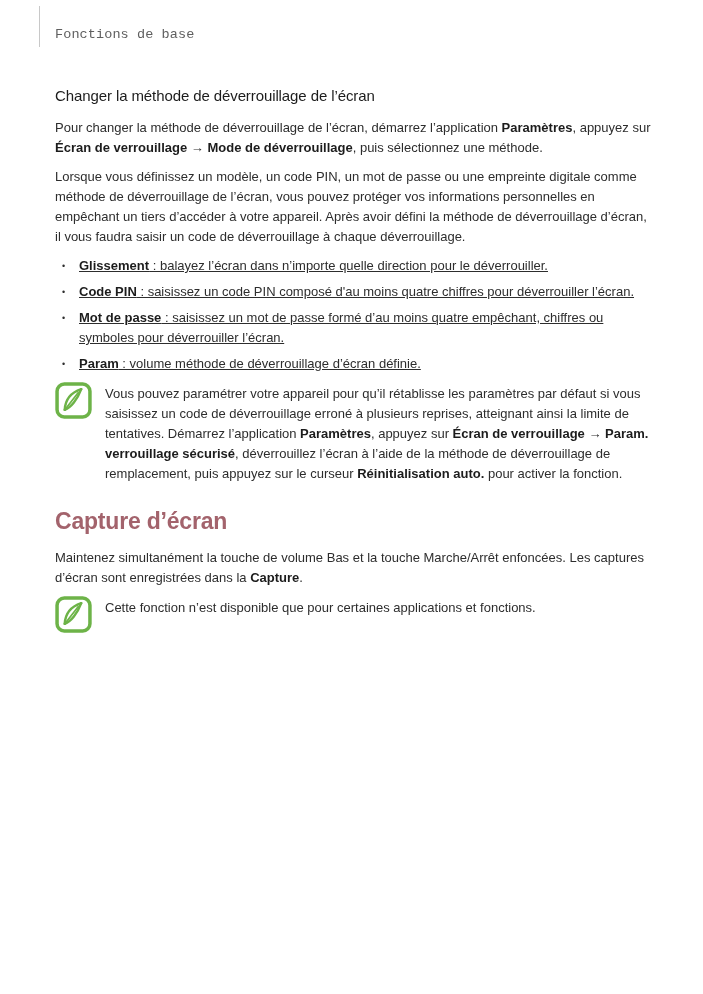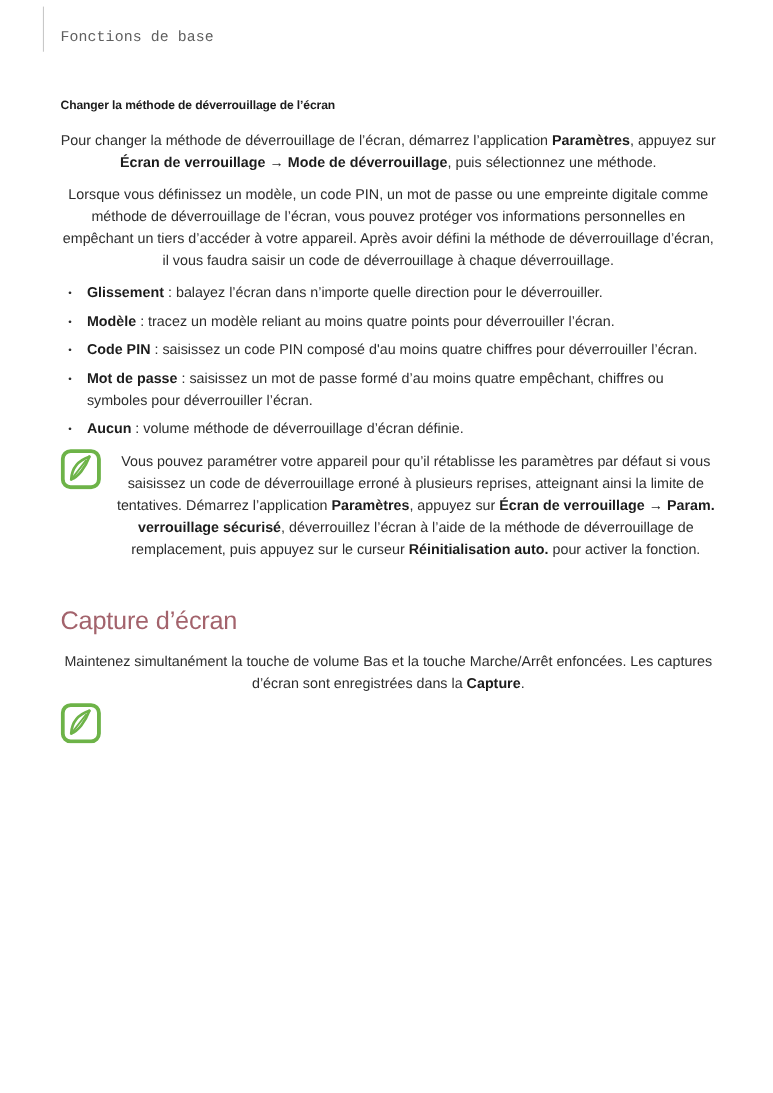--- a/index.html
+++ b/index.html
@@ -29,43 +29,43 @@
     position:absolute;left:55px;top:27px;
     font-size:13.5px;color:var(--muted);
     letter-spacing:.1px;
     font-family:Liberation Mono, monospace;
   }
   
   main{
     position:absolute;left:55px;top:80px;width:596px;
   }
   h2{
-    font-size:11px;font-weight:700;color:var(--bold_text);
+    font-size:15px;font-weight:400;color:var(--bold_text);
     margin:4px 0 10px 0;line-height:24px;
     letter-spacing:-.1px;
   }
   h1{
-    font-size:23px;font-weight:400;color:var(--accent);
-    margin:39px 0 12px 0;line-height:30px;
+    font-size:23px;font-weight:700;color:var(--accent);
+    margin:22px 0 12px 0;line-height:30px;
     letter-spacing:-.2px;
   }
   p{
     font-size:13px;line-height:20px;margin:0 0 9px 0;
     color:var(--text);
-    text-align:center;
   }
   b{font-weight:700;color:var(--bold_text);}
   ul{
     list-style:none;margin:2px 0 8px 0;
   }
   li{
     position:relative;
     padding-left:24px;
     font-size:13px;line-height:20px;
     margin-bottom:6px;
+    text-decoration:underline;
   }
   li::before{
     content:"•";
     position:absolute;left:7px;top:0;
     font-size:9px;line-height:20px;color:var(--text);
   }
   .note{
     display:flex;align-items:flex-start;
     margin:10px 0 12px 0;
   }
@@ -96,24 +96,23 @@
 <main>
 
   <h2>Changer la méthode de déverrouillage de l’écran</h2>
 
   <p><span>Pour changer la méthode de déverrouillage de l’écran, démarrez l’application </span><b>Paramètres</b><span>, appuyez sur </span><b>Écran de verrouillage</b><span> → </span><b>Mode de déverrouillage</b><span>, puis sélectionnez une méthode.</span></p>
 
   <p>Lorsque vous définissez un modèle, un code PIN, un mot de passe ou une empreinte digitale comme méthode de déverrouillage de l’écran, vous pouvez protéger vos informations personnelles en empêchant un tiers d’accéder à votre appareil. Après avoir défini la méthode de déverrouillage d’écran, il vous faudra saisir un code de déverrouillage à chaque déverrouillage.</p>
 
   <ul>
     <li><b>Glissement</b><span> : balayez l’écran dans n’importe quelle direction pour le déverrouiller.</span></li>
-    <li><b>Modèle</b><span> : tracez un modèle reliant au moins quatre points pour déverrouiller l’écran.</span></li>
     <li><b>Code PIN</b><span> : saisissez un code PIN composé d'au moins quatre chiffres pour déverrouiller l’écran.</span></li>
     <li><b>Mot de passe</b><span> : saisissez un mot de passe formé d’au moins quatre empêchant, chiffres ou symboles pour déverrouiller l’écran.</span></li>
-    <li><b>Aucun</b><span> : volume méthode de déverrouillage d’écran définie.</span></li>
+    <li><b>Param</b><span> : volume méthode de déverrouillage d’écran définie.</span></li>
   </ul>
 
   <div class="note">
     <span class="note-icon">
       <svg viewBox="0 0 36 36" aria-hidden="true">
         <rect x="2" y="2" width="32" height="32" rx="7" fill="none" stroke="currentColor" stroke-width="3.4"></rect>
         <g fill="none" stroke="currentColor" stroke-linecap="round">
           <path d="M9.5 27 C10 17.5 15 10.5 25.5 7" stroke-width="2.4"></path>
           <path d="M9.5 27 C15.5 25 21.8 17 25.5 7" stroke-width="2.4"></path>
           <path d="M10 26.5 L22.5 10.5" stroke-width="1.7"></path>
@@ -132,19 +131,20 @@
     <span class="note-icon">
       <svg viewBox="0 0 36 36" aria-hidden="true">
         <rect x="2" y="2" width="32" height="32" rx="7" fill="none" stroke="currentColor" stroke-width="3.4"></rect>
         <g fill="none" stroke="currentColor" stroke-linecap="round">
           <path d="M9.5 27 C10 17.5 15 10.5 25.5 7" stroke-width="2.4"></path>
           <path d="M9.5 27 C15.5 25 21.8 17 25.5 7" stroke-width="2.4"></path>
           <path d="M10 26.5 L22.5 10.5" stroke-width="1.7"></path>
         </g>
       </svg>
     </span>
+    <p class="note-body">Cette fonction n’est disponible que pour certaines applications et fonctions.</p>
   </div>
 
 </main>
 
 <footer>
   <span class="pagenum">36</span>
 </footer>
 
 </body></html>

